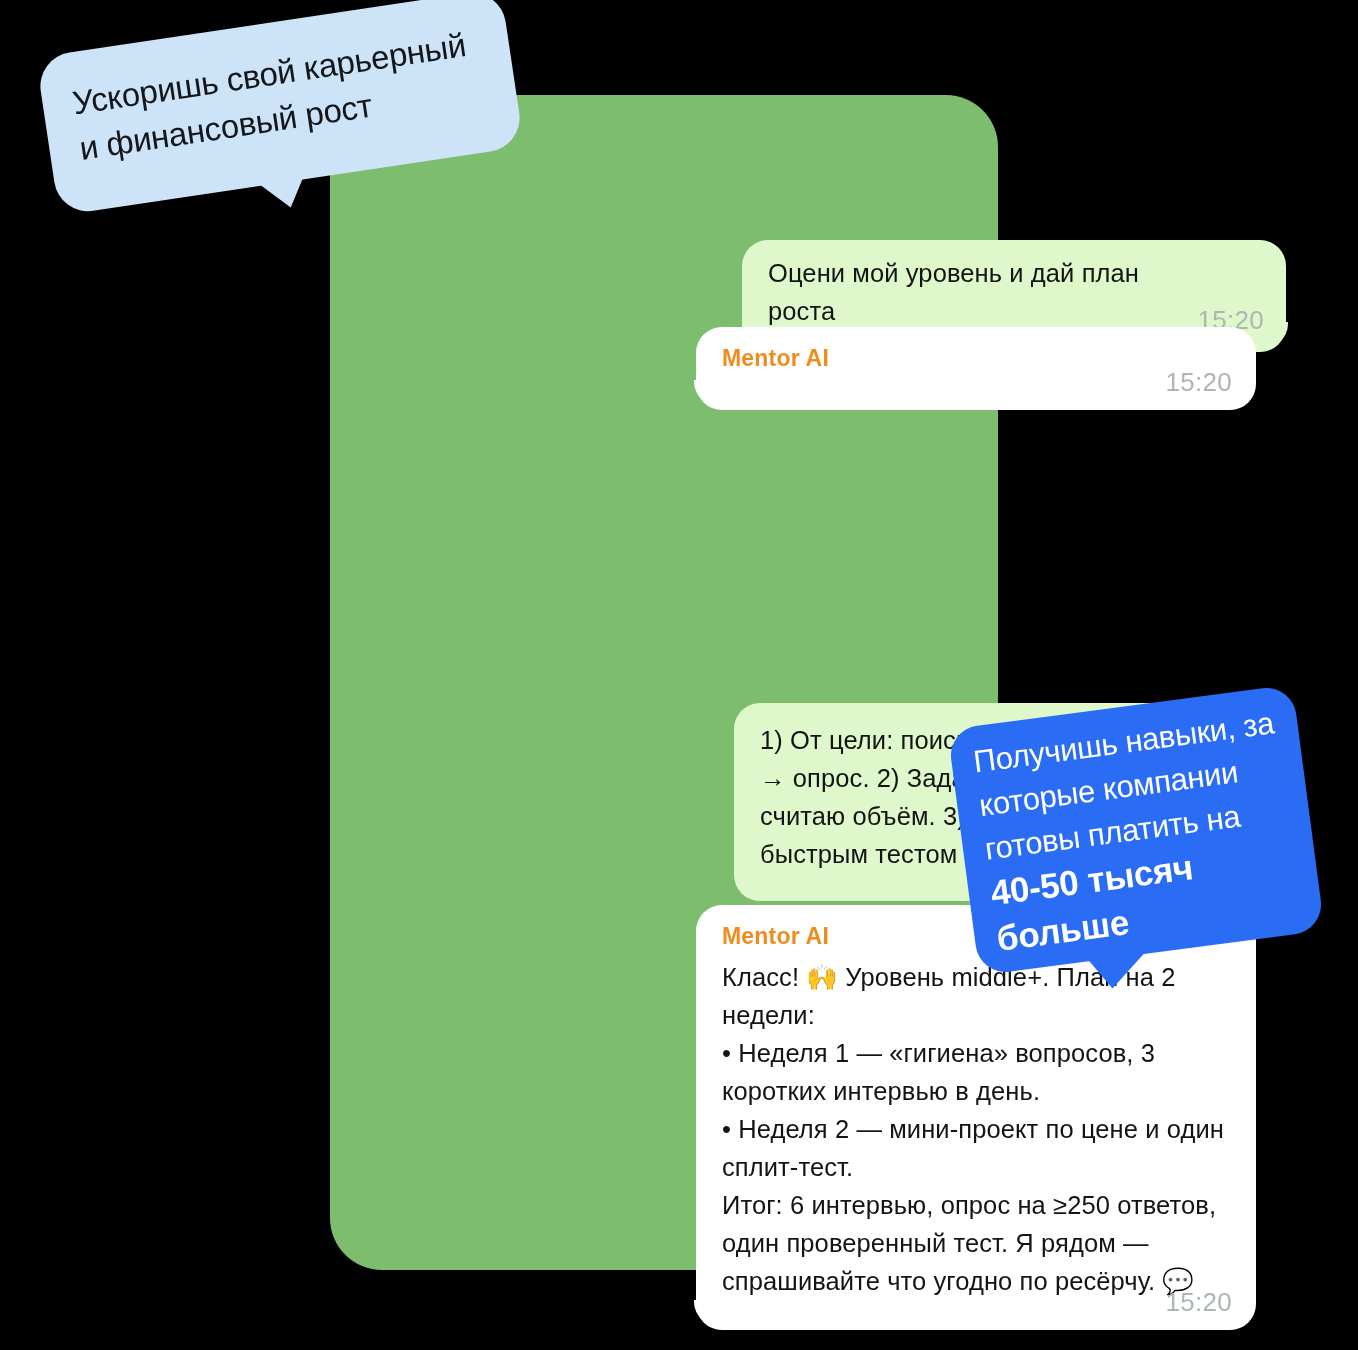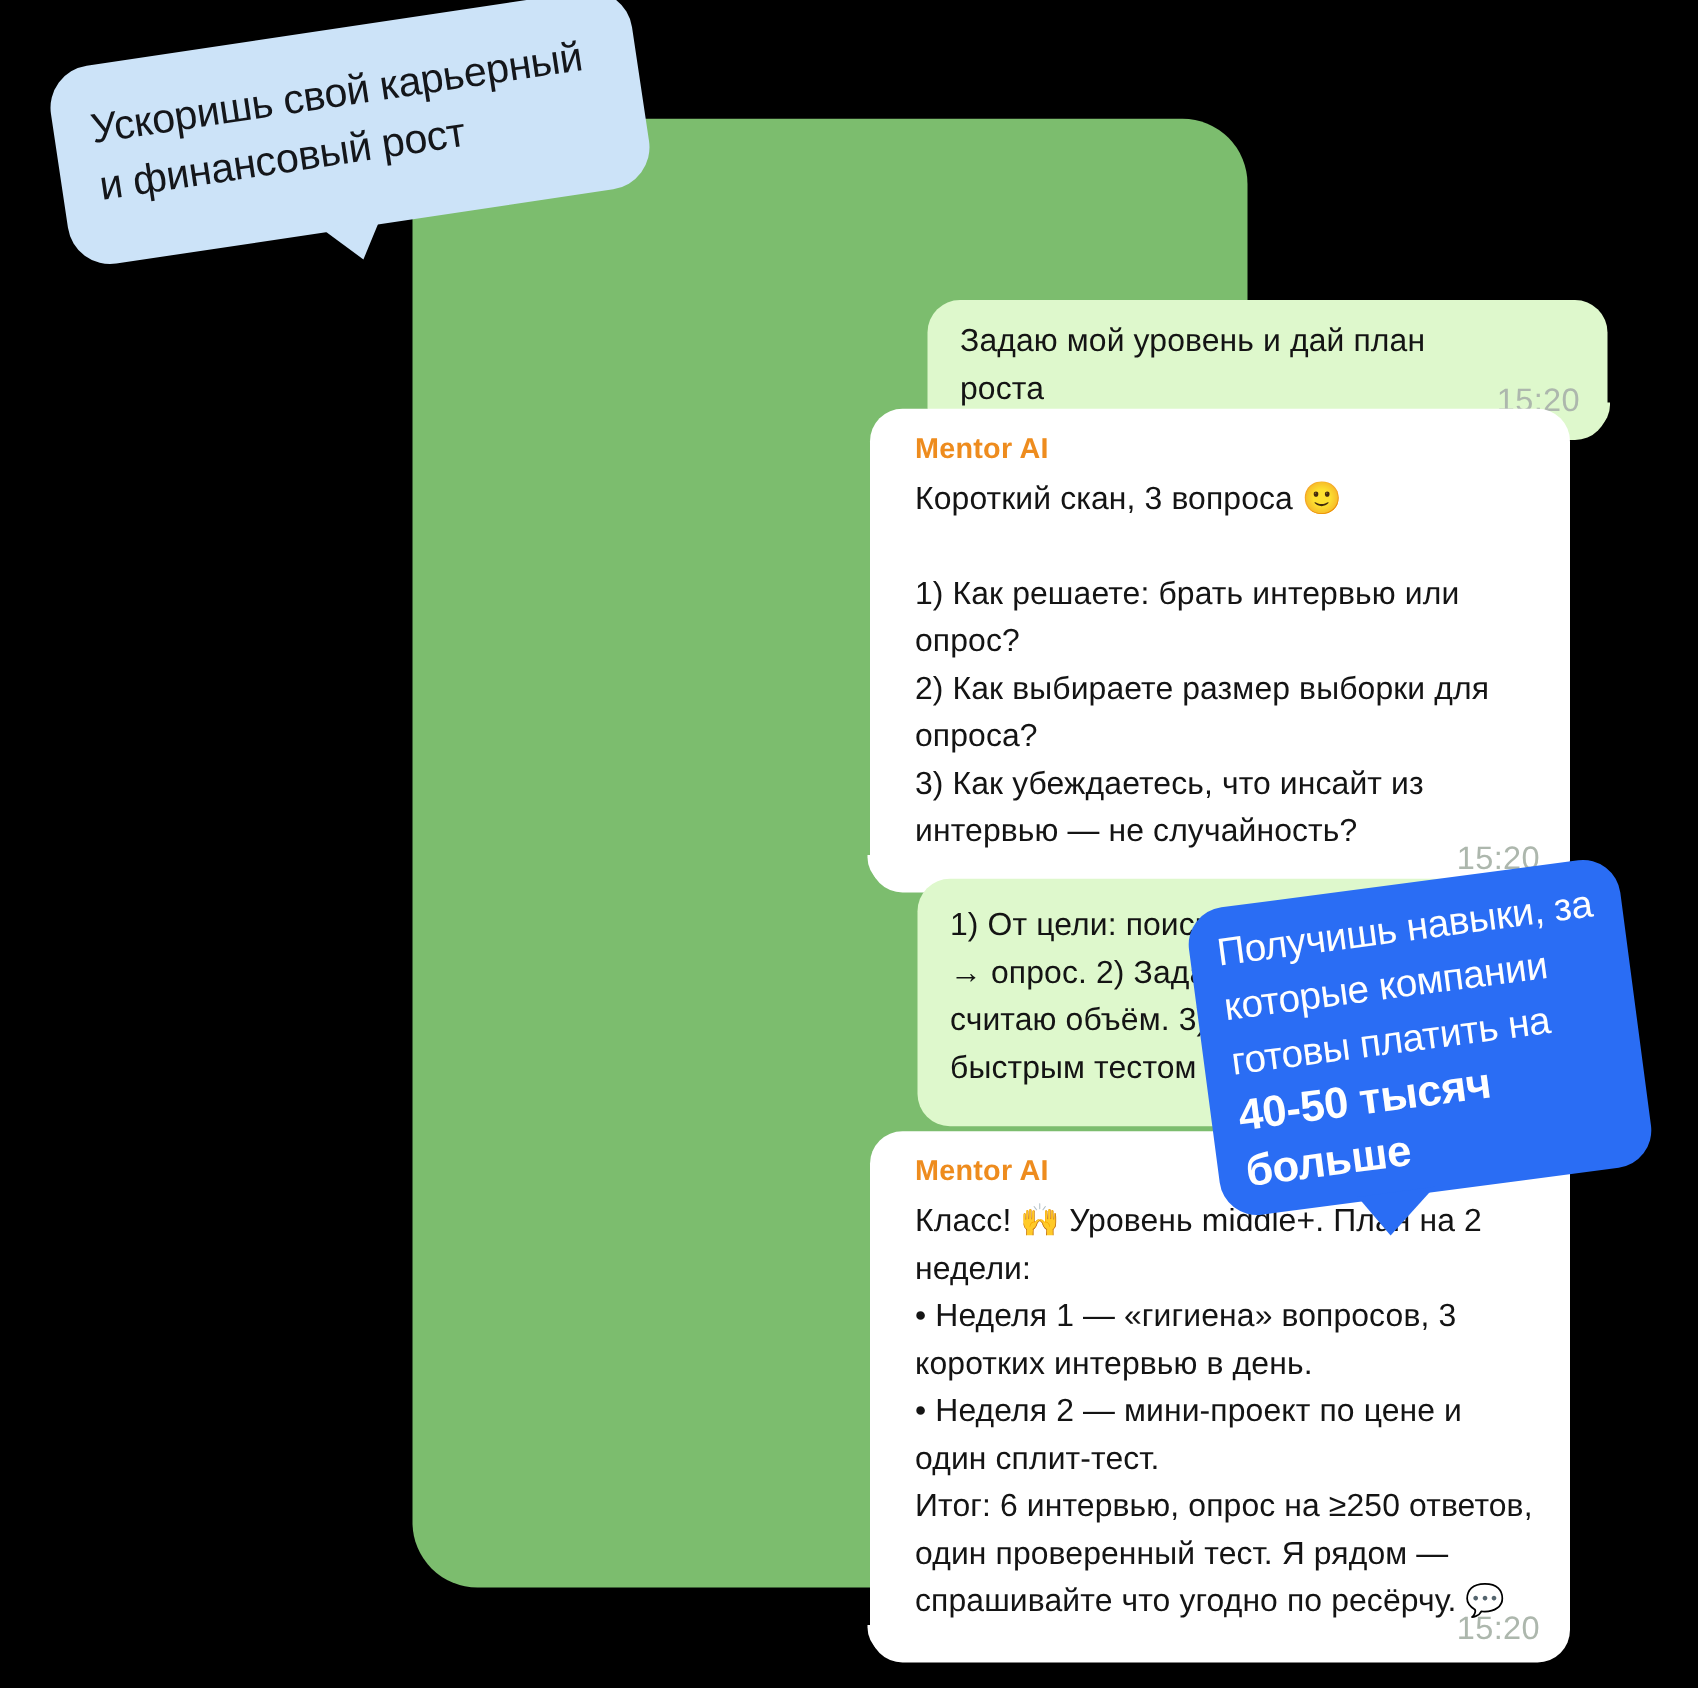--- a/index.html
+++ b/index.html
@@ -26,21 +26,21 @@
     background: #7CBD6E;
     border-radius: 52px;
     box-sizing: border-box;
   }
 
   
   .bubble {
     position: absolute;
     box-sizing: border-box;
     border-radius: 26px;
-    padding: 18px 26px 30px 36px;
+    padding: 18px 26px 30px 26px;
   }
   .bubble .msg-text {
     font-size: 25.5px;
     line-height: 38px;
     color: #141414;
     letter-spacing: 0.1px;
     white-space: pre-wrap;
   }
   .bubble .sender {
     font-size: 23px;
@@ -209,32 +209,27 @@
     border-right: 40px solid transparent;
     border-top: 34px solid #2A6DF4;
   }
 </style>
 </head>
 <body>
 
 <div id="chat-panel">
 
   <div class="bubble out" id="bubble-user-1">
-    <div class="msg-text">Задаю мой уровень и дай план роста</div>
+    <div class="msg-text">Оцени мой уровень и дай план роста</div>
     <div class="time inline-time">15:20</div>
     <div class="tail"></div>
   </div>
 
   <div class="bubble in" id="bubble-ai-1">
     <div class="sender">Mentor AI</div>
-    <div class="msg-text">Короткий скан, 3 вопроса 🙂
-
-1) Как решаете: брать интервью или опрос?
-2) Как выбираете размер выборки для опроса?
-3) Как убеждаетесь, что инсайт из интервью — не случайность?</div>
     <div class="time">15:20</div>
     <div class="tail"></div>
   </div>
 
   <div class="bubble out" id="bubble-user-2">
     <div class="msg-text">1) От цели: поиск → интервью, проверка → опрос. 2) Задаю точность и доверие, считаю объём. 3) Сверяю с поведением и быстрым тестом</div>
     <div class="time">15:20</div>
     <div class="tail"></div>
   </div>
 

